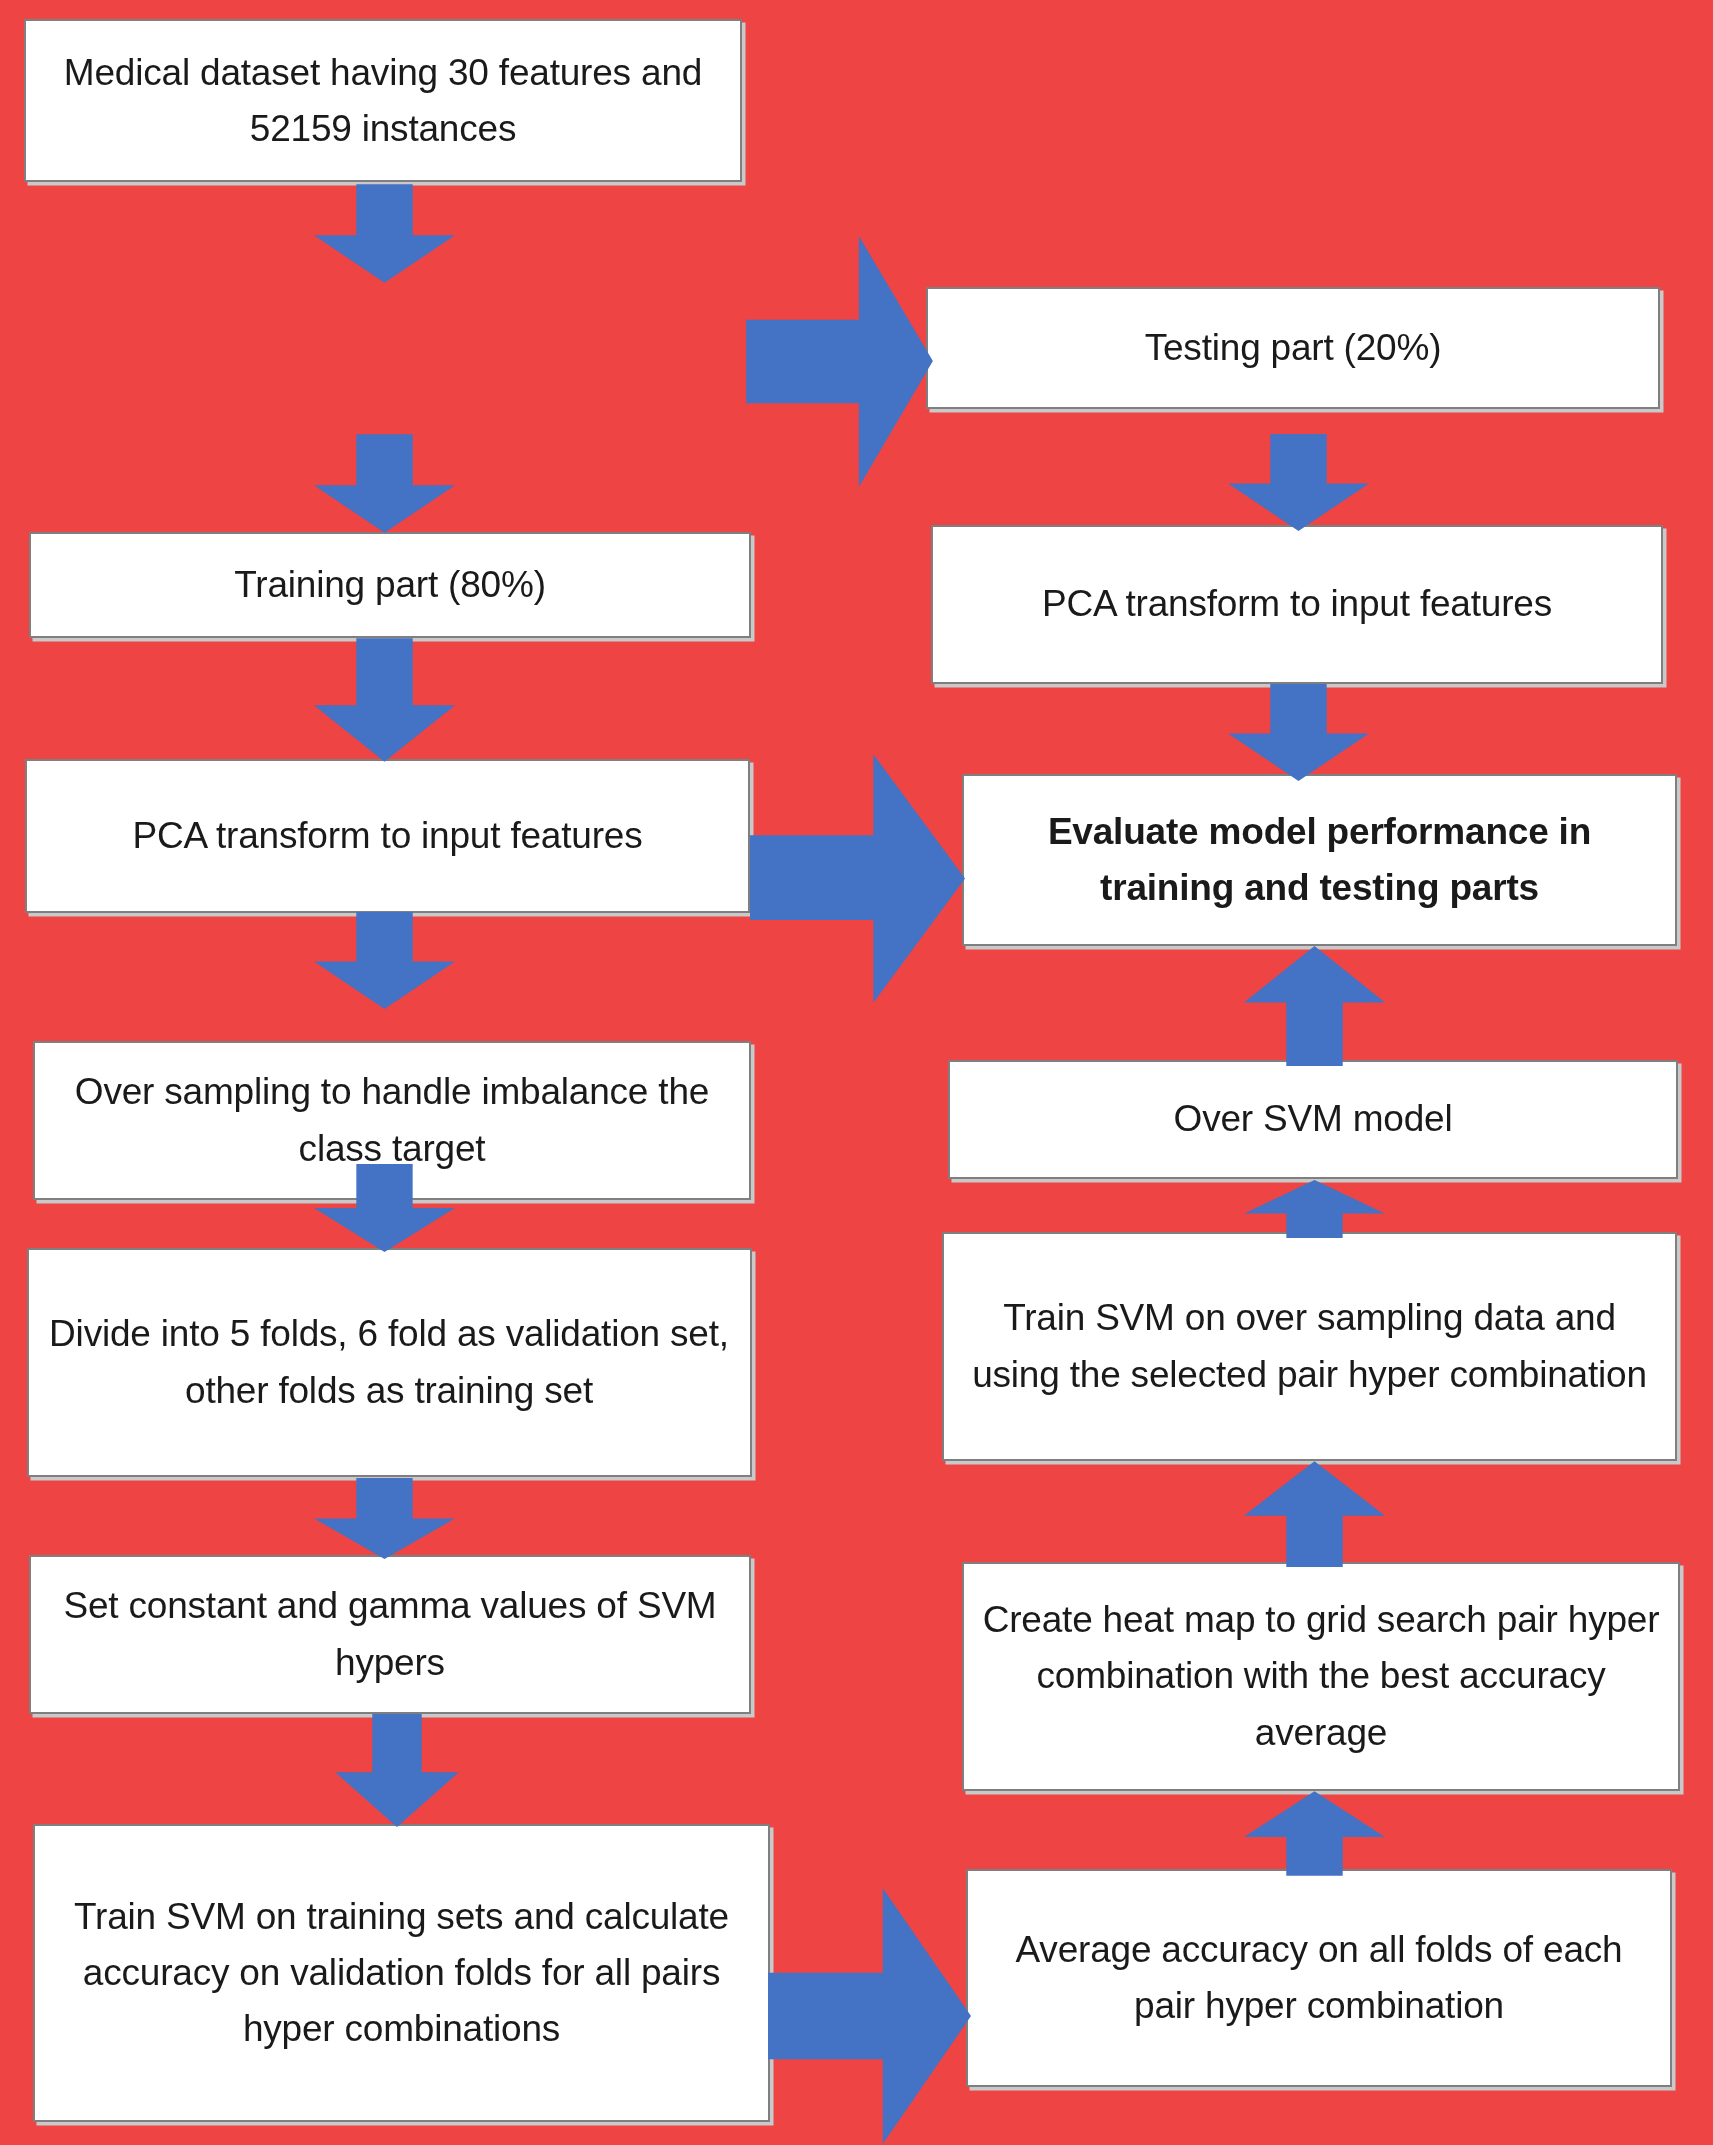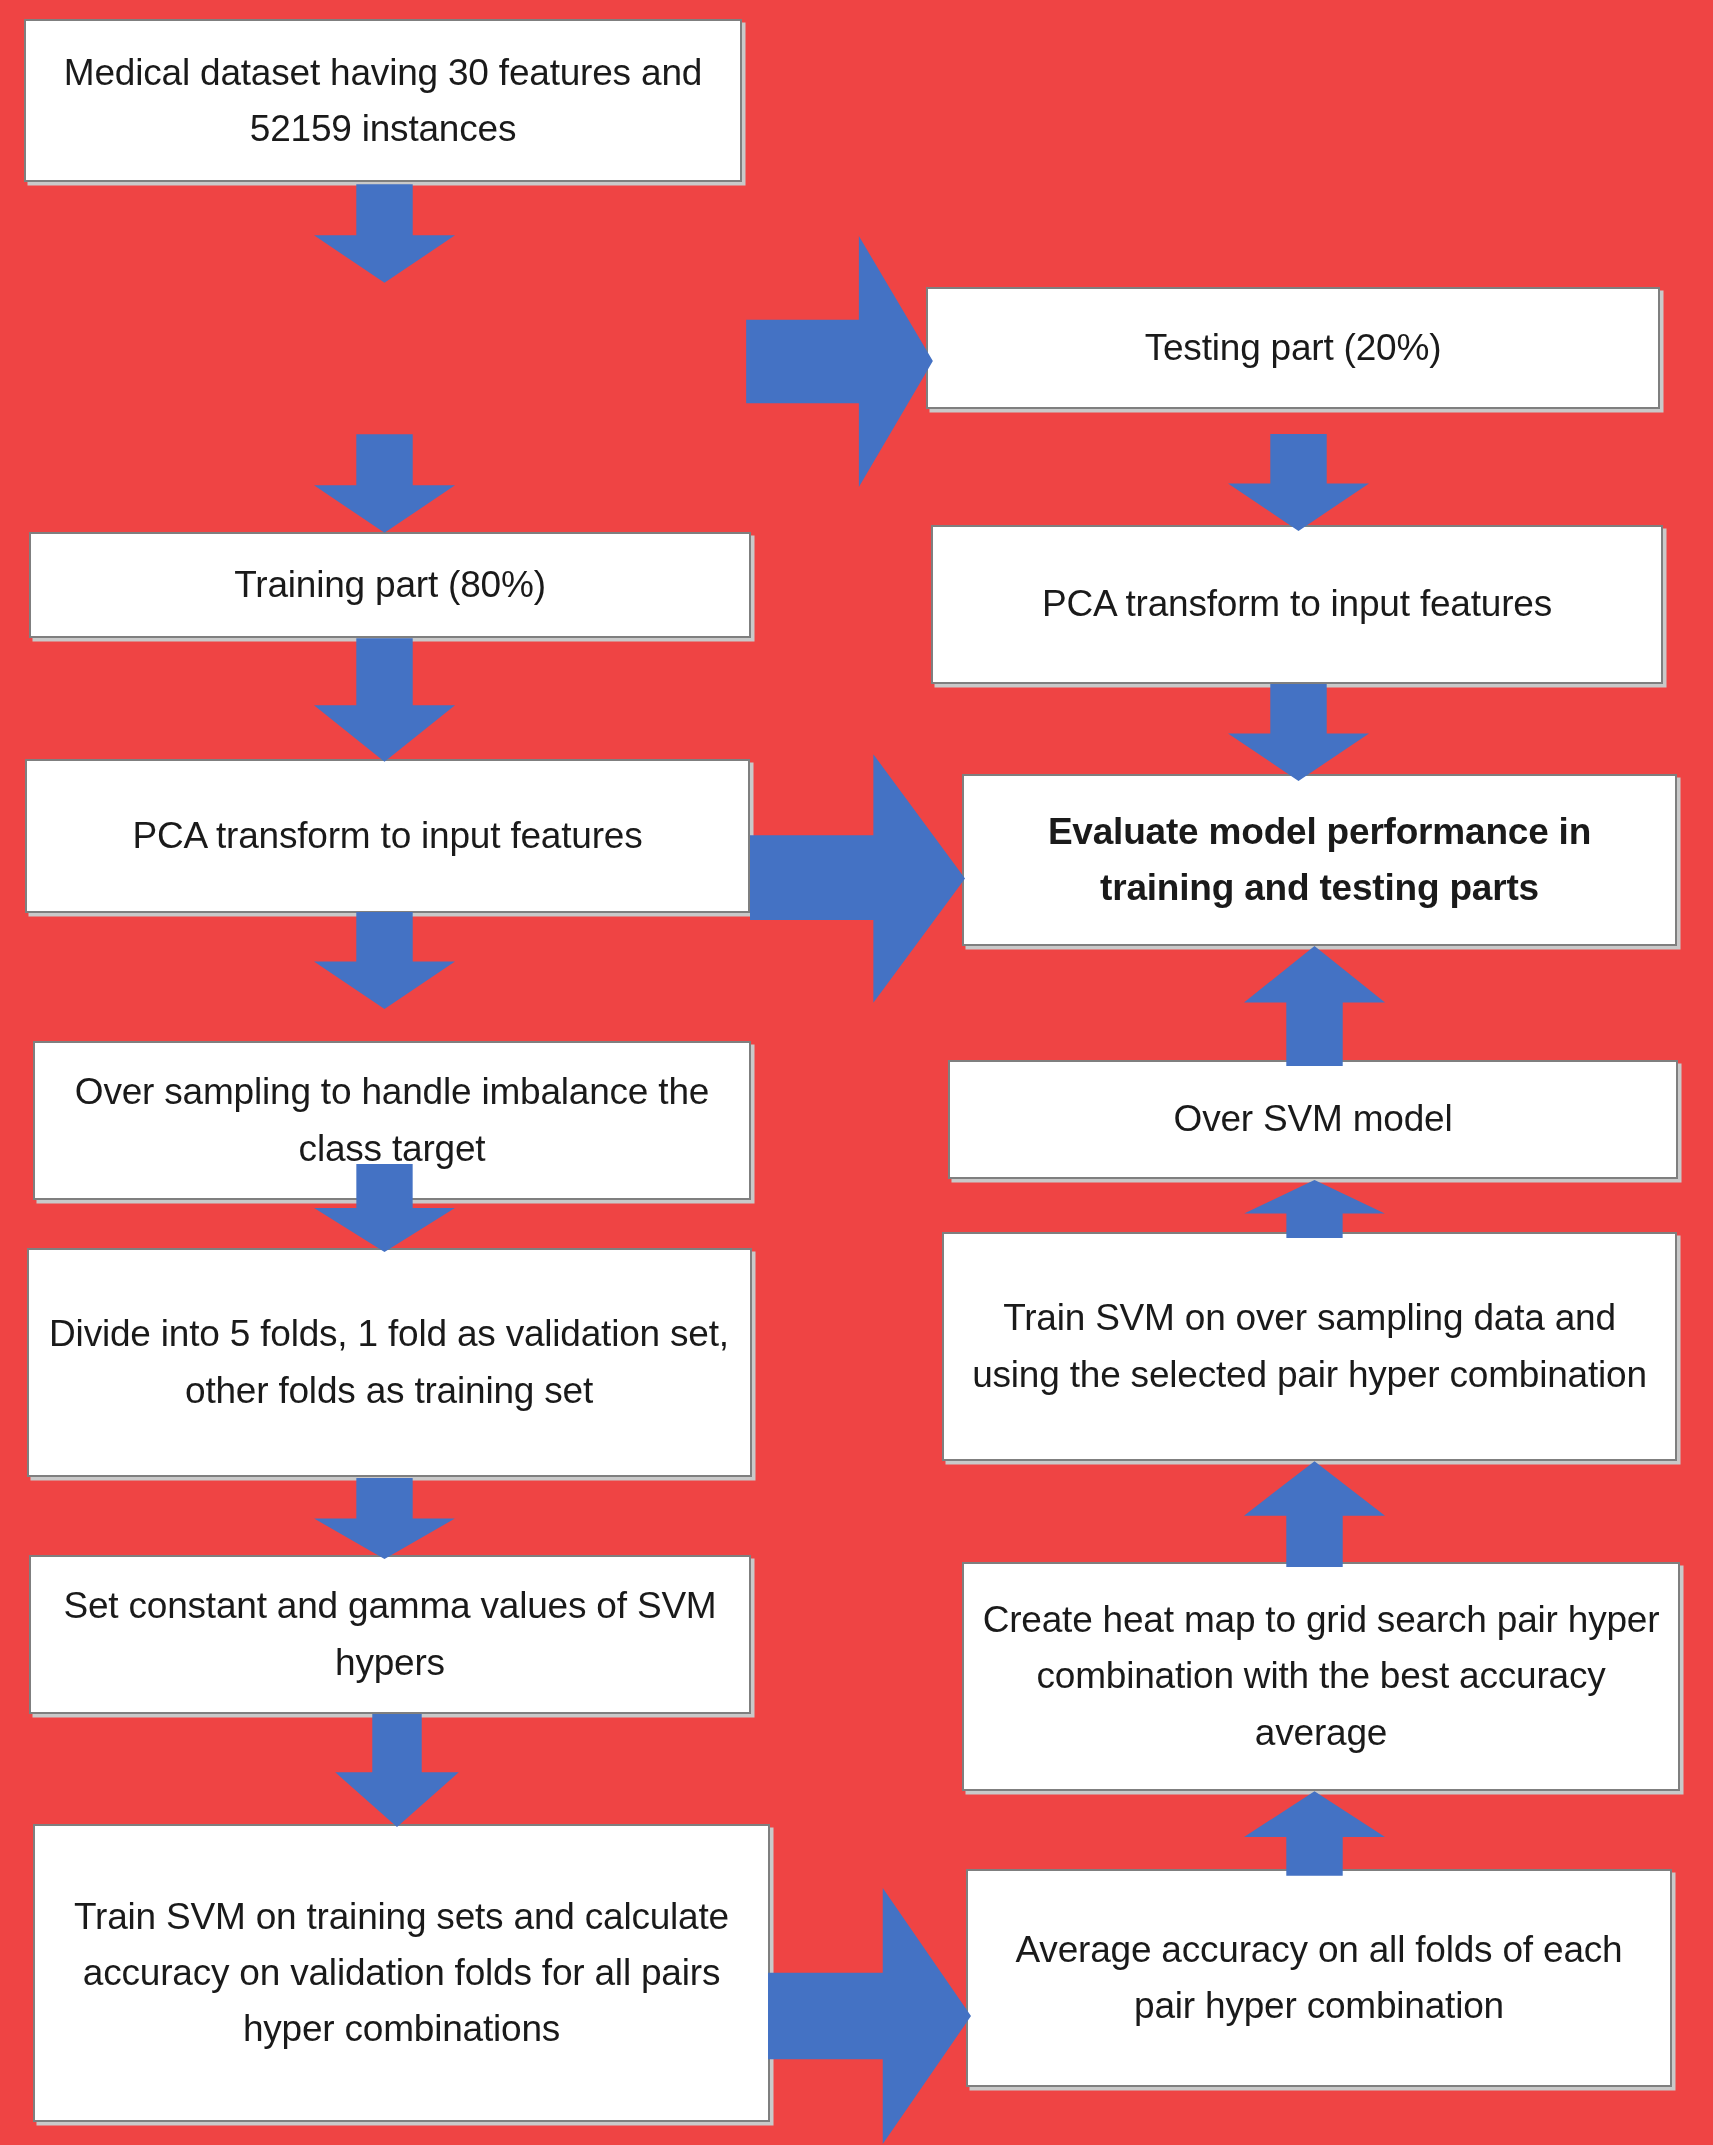--- a/index.html
+++ b/index.html
@@ -59,21 +59,21 @@
 
   <div class="node" style="left:25px; top:759px; width:725px; height:154px;">
     <span class="txt">PCA transform to input features</span>
   </div>
 
   <div class="node" style="left:33px; top:1005px; width:718px; height:159px;margin-top:36px;">
     <span class="txt">Over sampling to handle imbalance the class target</span>
   </div>
 
   <div class="node" style="left:26.5px; top:1248px; width:725px; height:229px;">
-    <span class="txt">Divide into 5 folds, 1 fold as validation set, other folds as training set</span>
+    <span class="txt">Divide into 5 folds, 6 fold as validation set, other folds as training set</span>
   </div>
 
   <div class="node" style="left:29px; top:1555px; width:722px; height:159px;text-align:center;">
     <span class="txt">Set constant and gamma values of SVM hypers</span>
   </div>
 
   <div class="node" style="left:33px; top:1824px; width:737px; height:298px;">
     <span class="txt">Train SVM on training sets and calculate accuracy on validation folds for all pairs hyper combinations</span>
   </div>
 

